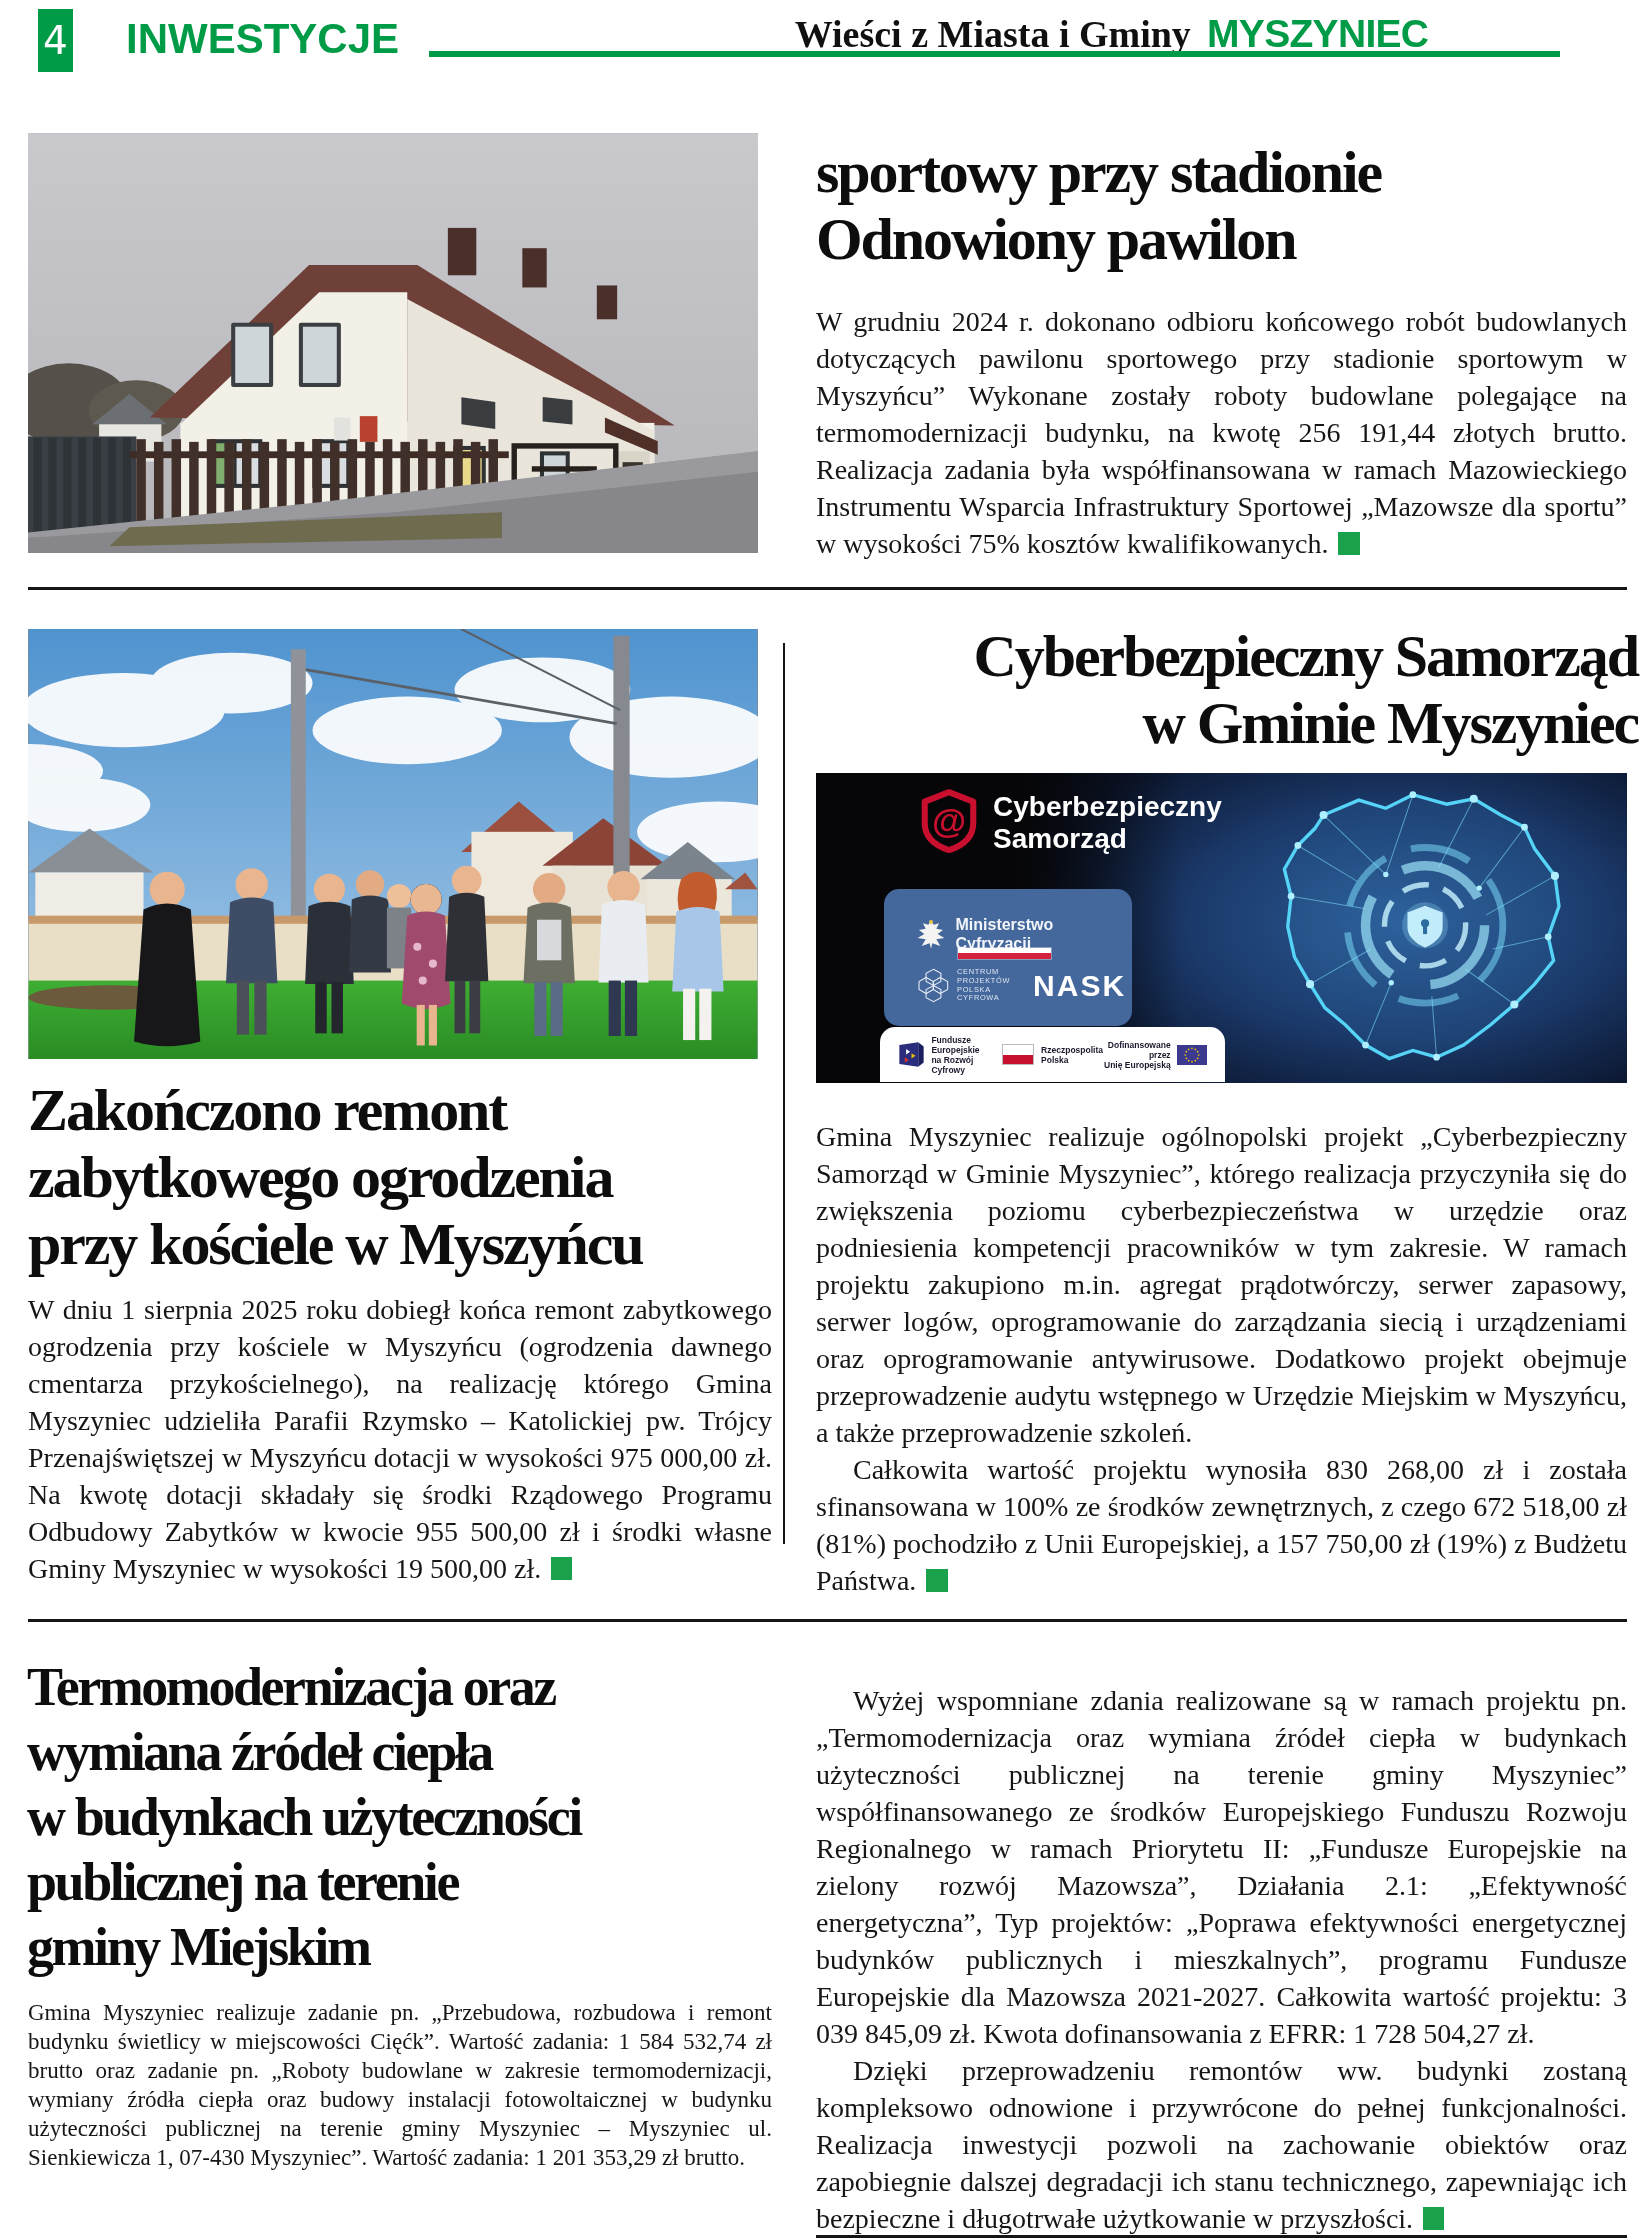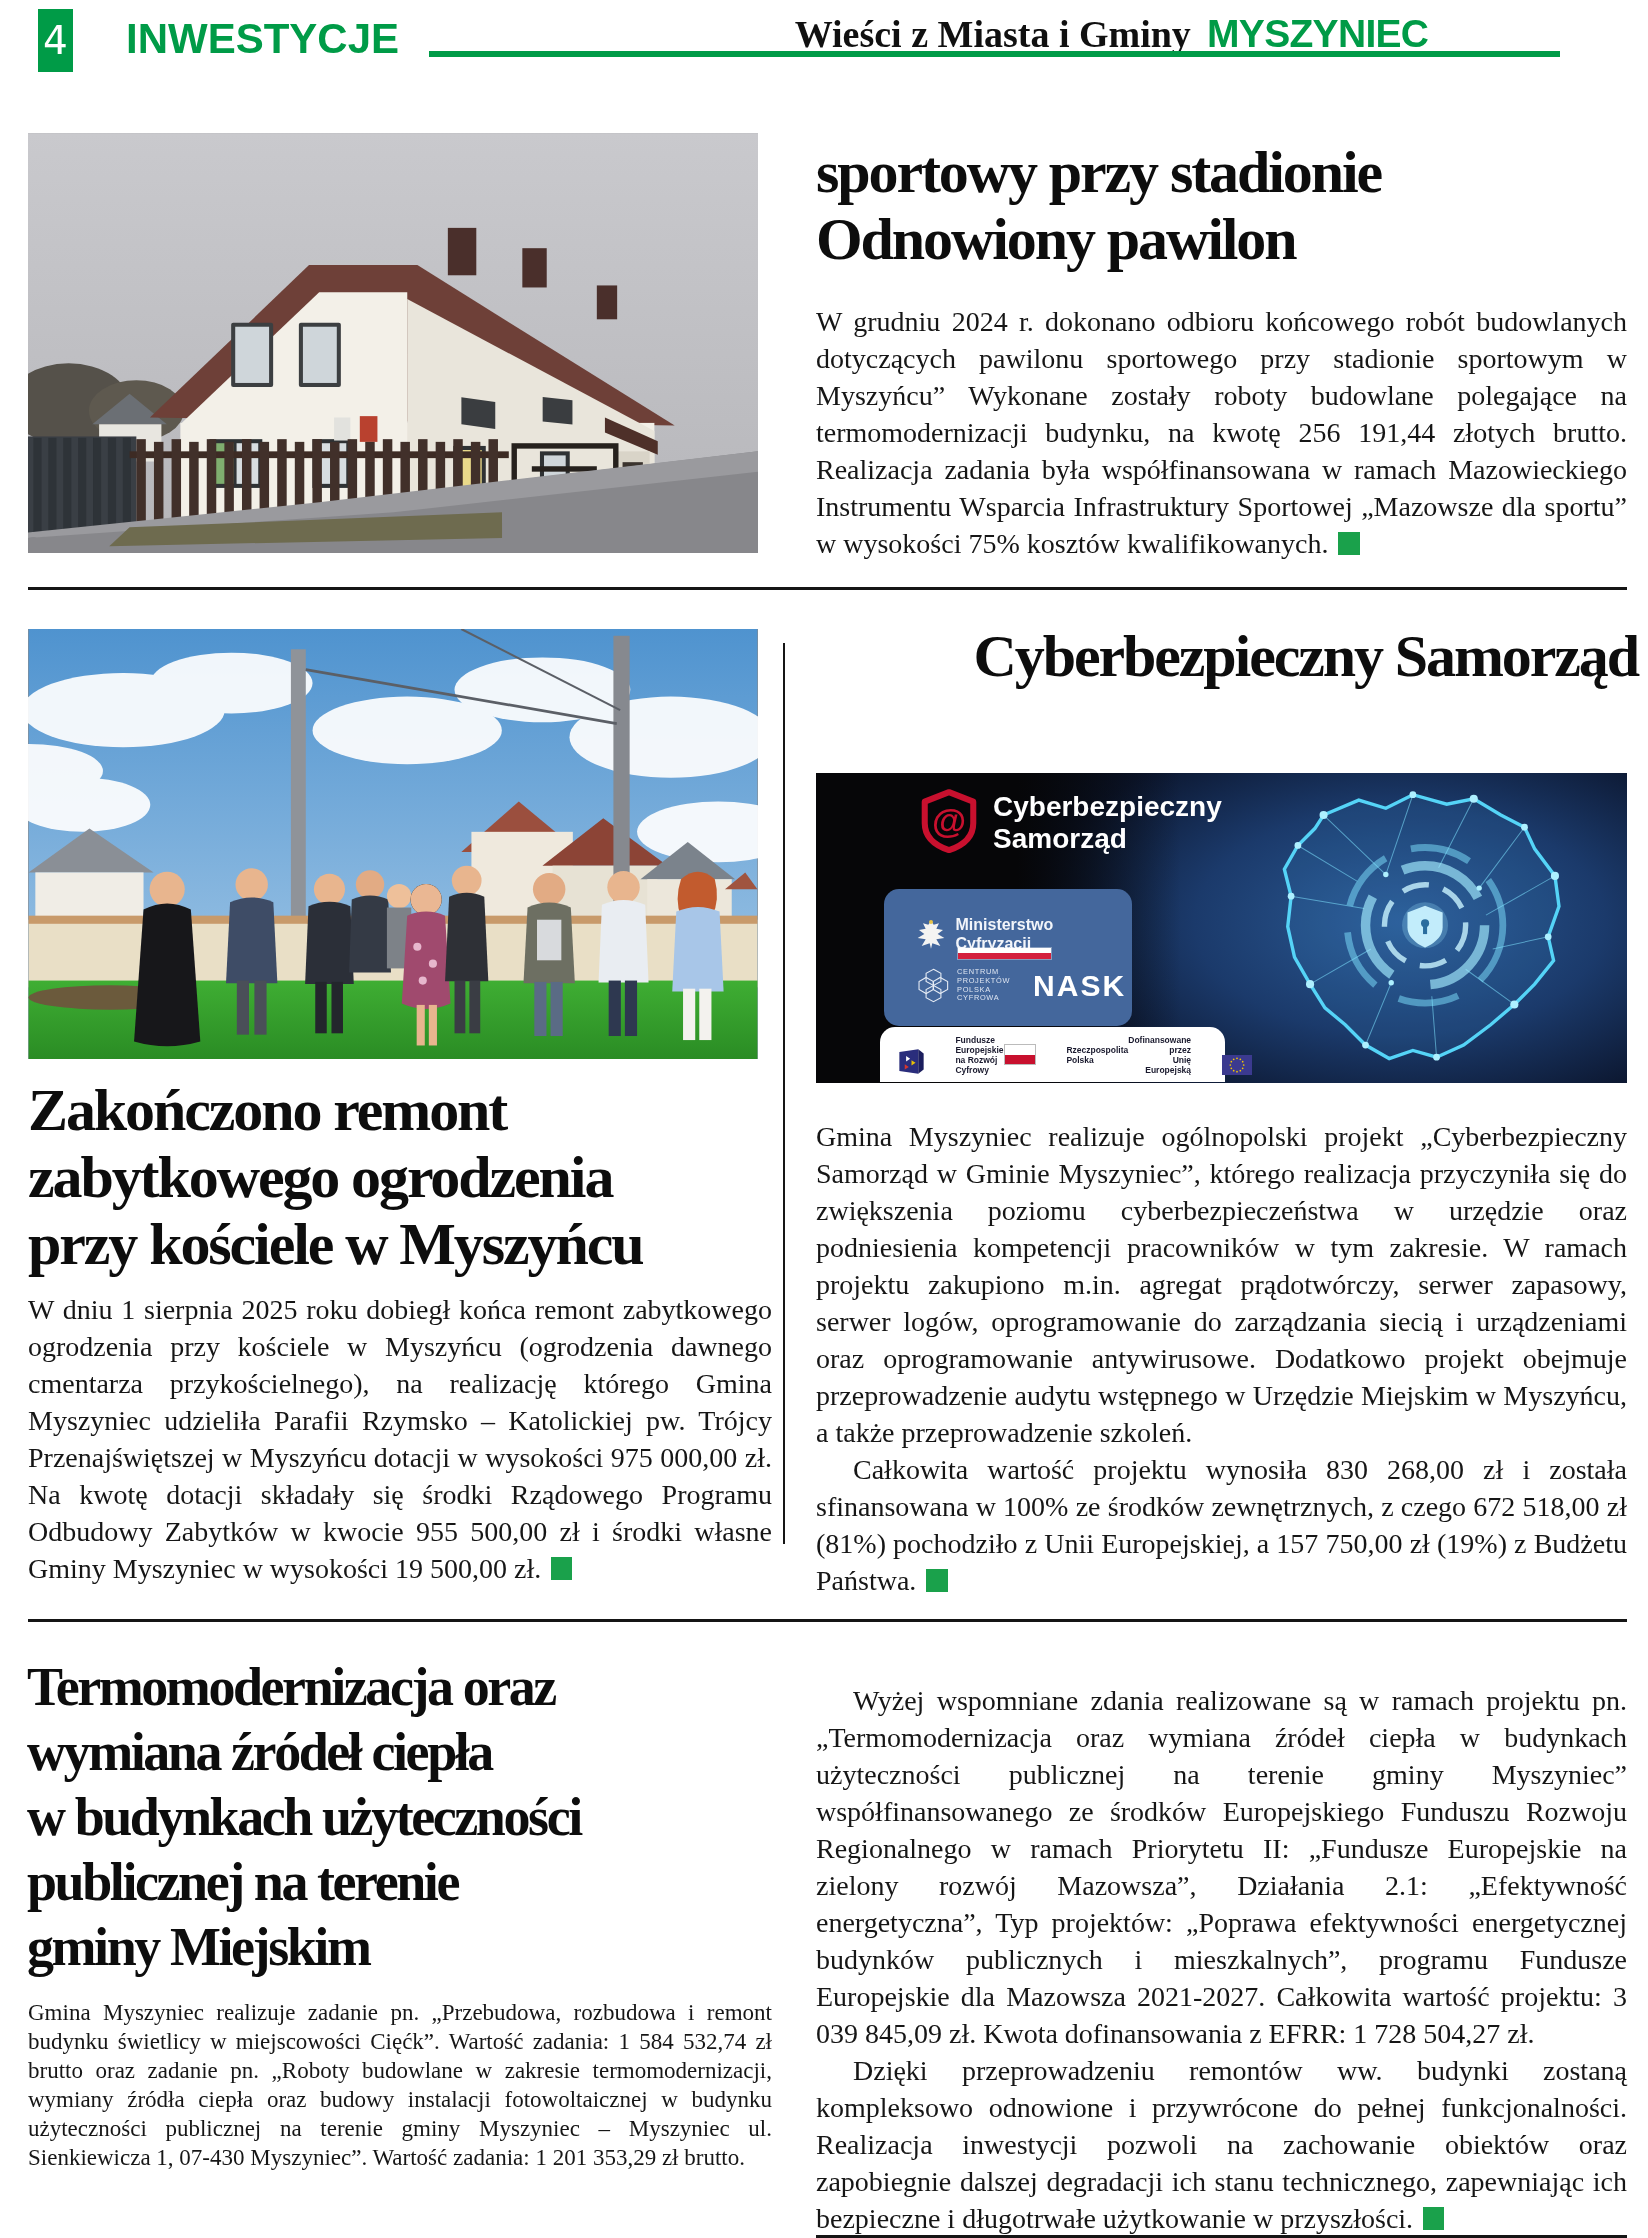--- a/index.html
+++ b/index.html
@@ -59,21 +59,21 @@
   .cy-flagbar .w{height:50%;background:#fff;}
   .cy-flagbar .r{height:50%;background:#d4213d;}
   .cy-cppc-row{position:absolute;left:34px;top:79px;display:flex;align-items:center;}
   .cy-cppc-text{font-family:"Liberation Sans",sans-serif;font-size:7.4px;line-height:8.8px;
     color:#dfe6f2;letter-spacing:0.7px;margin-left:8px;}
   .cy-nask{font-family:"Liberation Sans",sans-serif;font-weight:bold;font-size:30px;
     color:#ffffff;letter-spacing:2px;margin-left:23px;}
   .cy-eustrip{position:absolute;left:64px;top:254px;width:345px;height:55px;background:#ffffff;
     border-radius:15px 15px 0 0;display:flex;align-items:center;justify-content:space-between;
     padding:0 17.6px;box-sizing:border-box;}
-  .eu-item{display:flex;align-items:flex-end;gap:24px;}
+  .eu-item{display:flex;align-items:center;}
   .eu-text{font-family:"Liberation Sans",sans-serif;font-weight:bold;font-size:8.5px;
     line-height:10px;color:#1a1a2e;}
   .eu-flag-pl{width:30px;height:19px;border:0.7px solid #bbb;margin-right:6.8px;flex:none;}
   .eu-flag-pl .w{height:50%;background:#fff;}
   .eu-flag-pl .r{height:50%;background:#c8102e;}
   .eu-mark{width:27px;height:27px;flex:none;margin-right:6.8px;}
   .eu-flag-eu{width:30px;height:20px;background:#3b3a8f;flex:none;margin-left:6.8px;position:relative;}
 </style>
 </head>
 <body>
@@ -308,20 +308,21 @@
   <div>przy kościele w Myszyńcu</div>
 </div>
 <div class="abs body-text" style="left:28px;top:1291px;width:744px;">
   <p><span>W dniu 1 sierpnia 2025 roku dobiegł końca remont zabytkowego ogrodzenia przy kościele w Myszyńcu (ogrodzenia dawnego cmentarza przykościelnego), na realizację którego Gmina Myszyniec udzieliła Parafii Rzymsko – Katolickiej pw. Trójcy Przenajświętszej w Myszyńcu dotacji w wysokości 975 000,00 zł. Na kwotę dotacji składały się środki Rządowego Programu Odbudowy Zabytków w kwocie 955 500,00 zł i środki własne Gminy Myszyniec w wysokości 19 500,00 zł.</span><span class="endmark"></span></p>
 </div>
 
 <div class="abs vrule" style="left:783px;top:643px;height:901px;"></div>
 
 <div class="abs title" style="left:816px;top:623px;width:822px;text-align:right;">
   <div>Cyberbezpieczny Samorząd</div>
+  <div>w Gminie Myszyniec</div>
 </div>
 
 <div class="abs cyber">
   <div class="blk"></div>
 
   <svg class="abs" style="left:352px;top:0;" width="460" height="310" viewBox="0 0 680 458">
     <g stroke="#55d4f7" fill="rgba(70,170,235,0.10)" stroke-width="5">
       <path d="M 230,62 L 282,40 L 322,52 L 362,32 L 412,46 L 452,38 L 492,62 L 527,80 L 542,112 L 572,152 L 578,197 L 562,242 L 570,277 L 542,312 L 512,342 L 477,372 L 437,402 L 397,420 L 362,410 L 327,422 L 292,402 L 262,372 L 232,347 L 210,312 L 187,272 L 177,227 L 182,182 L 172,142 L 192,107 L 217,82 Z"></path>
     </g>
     <g stroke="#7fe3ff" stroke-width="1.5" opacity="0.55">

